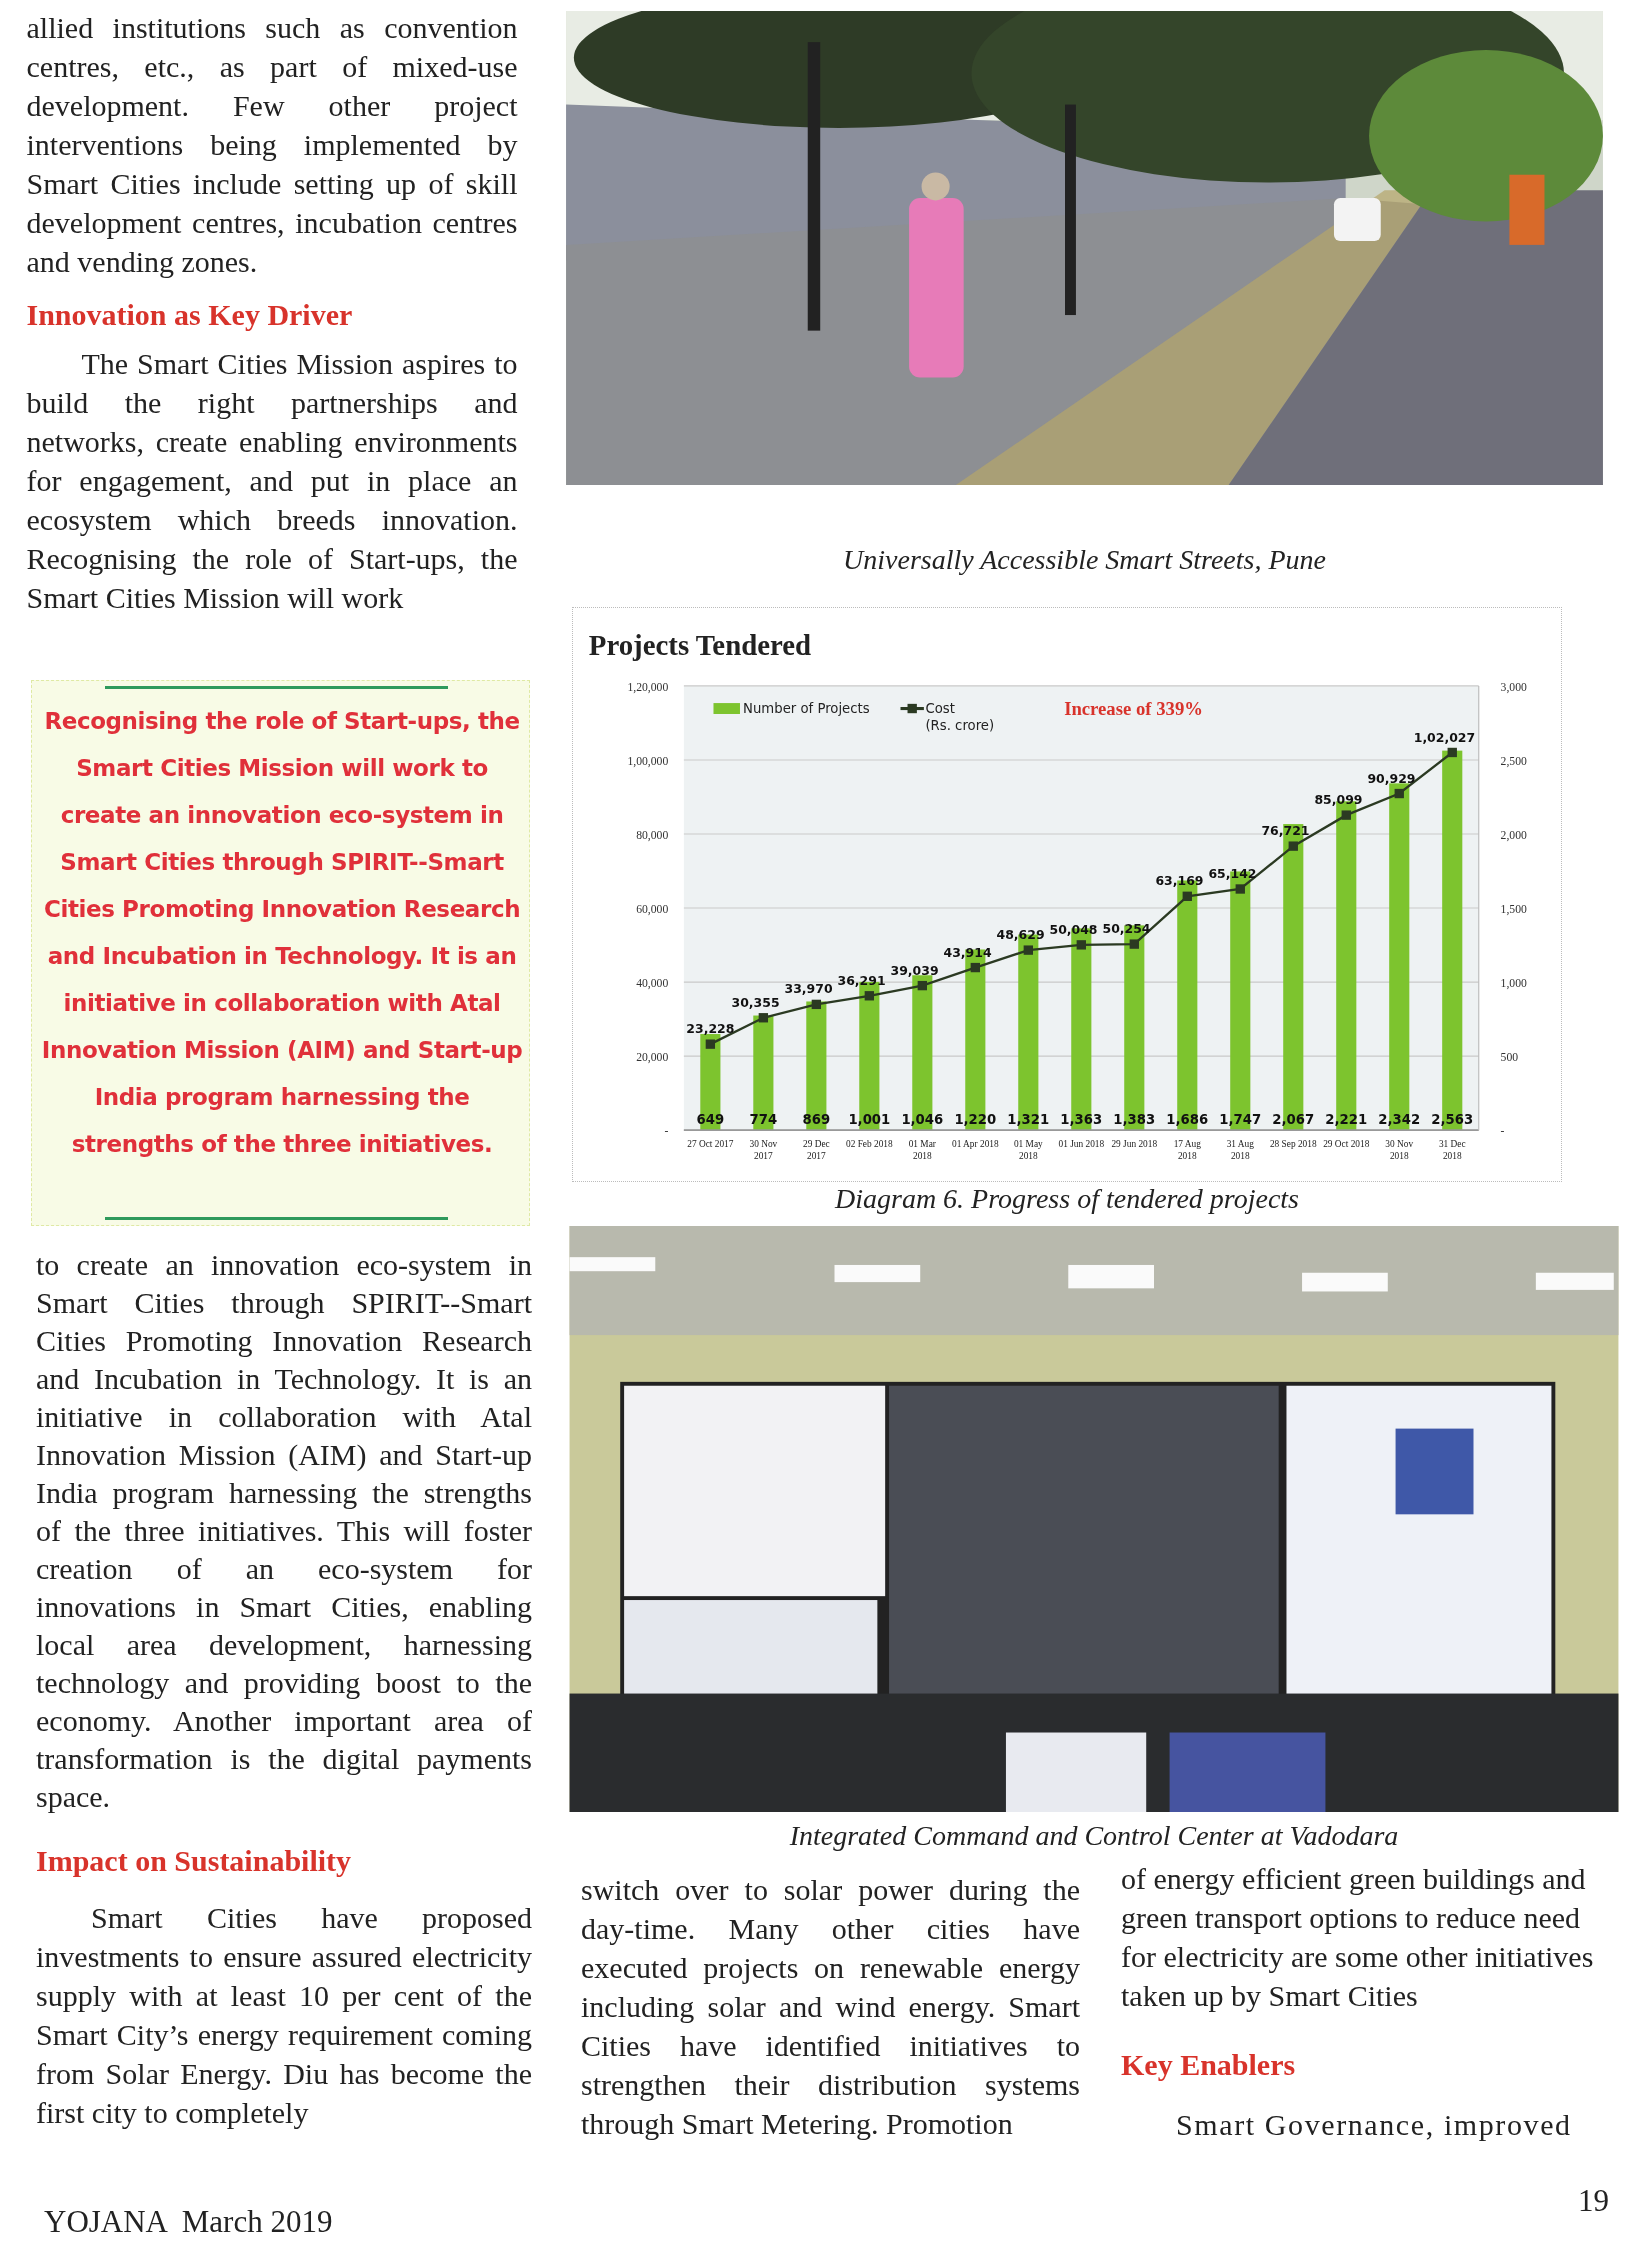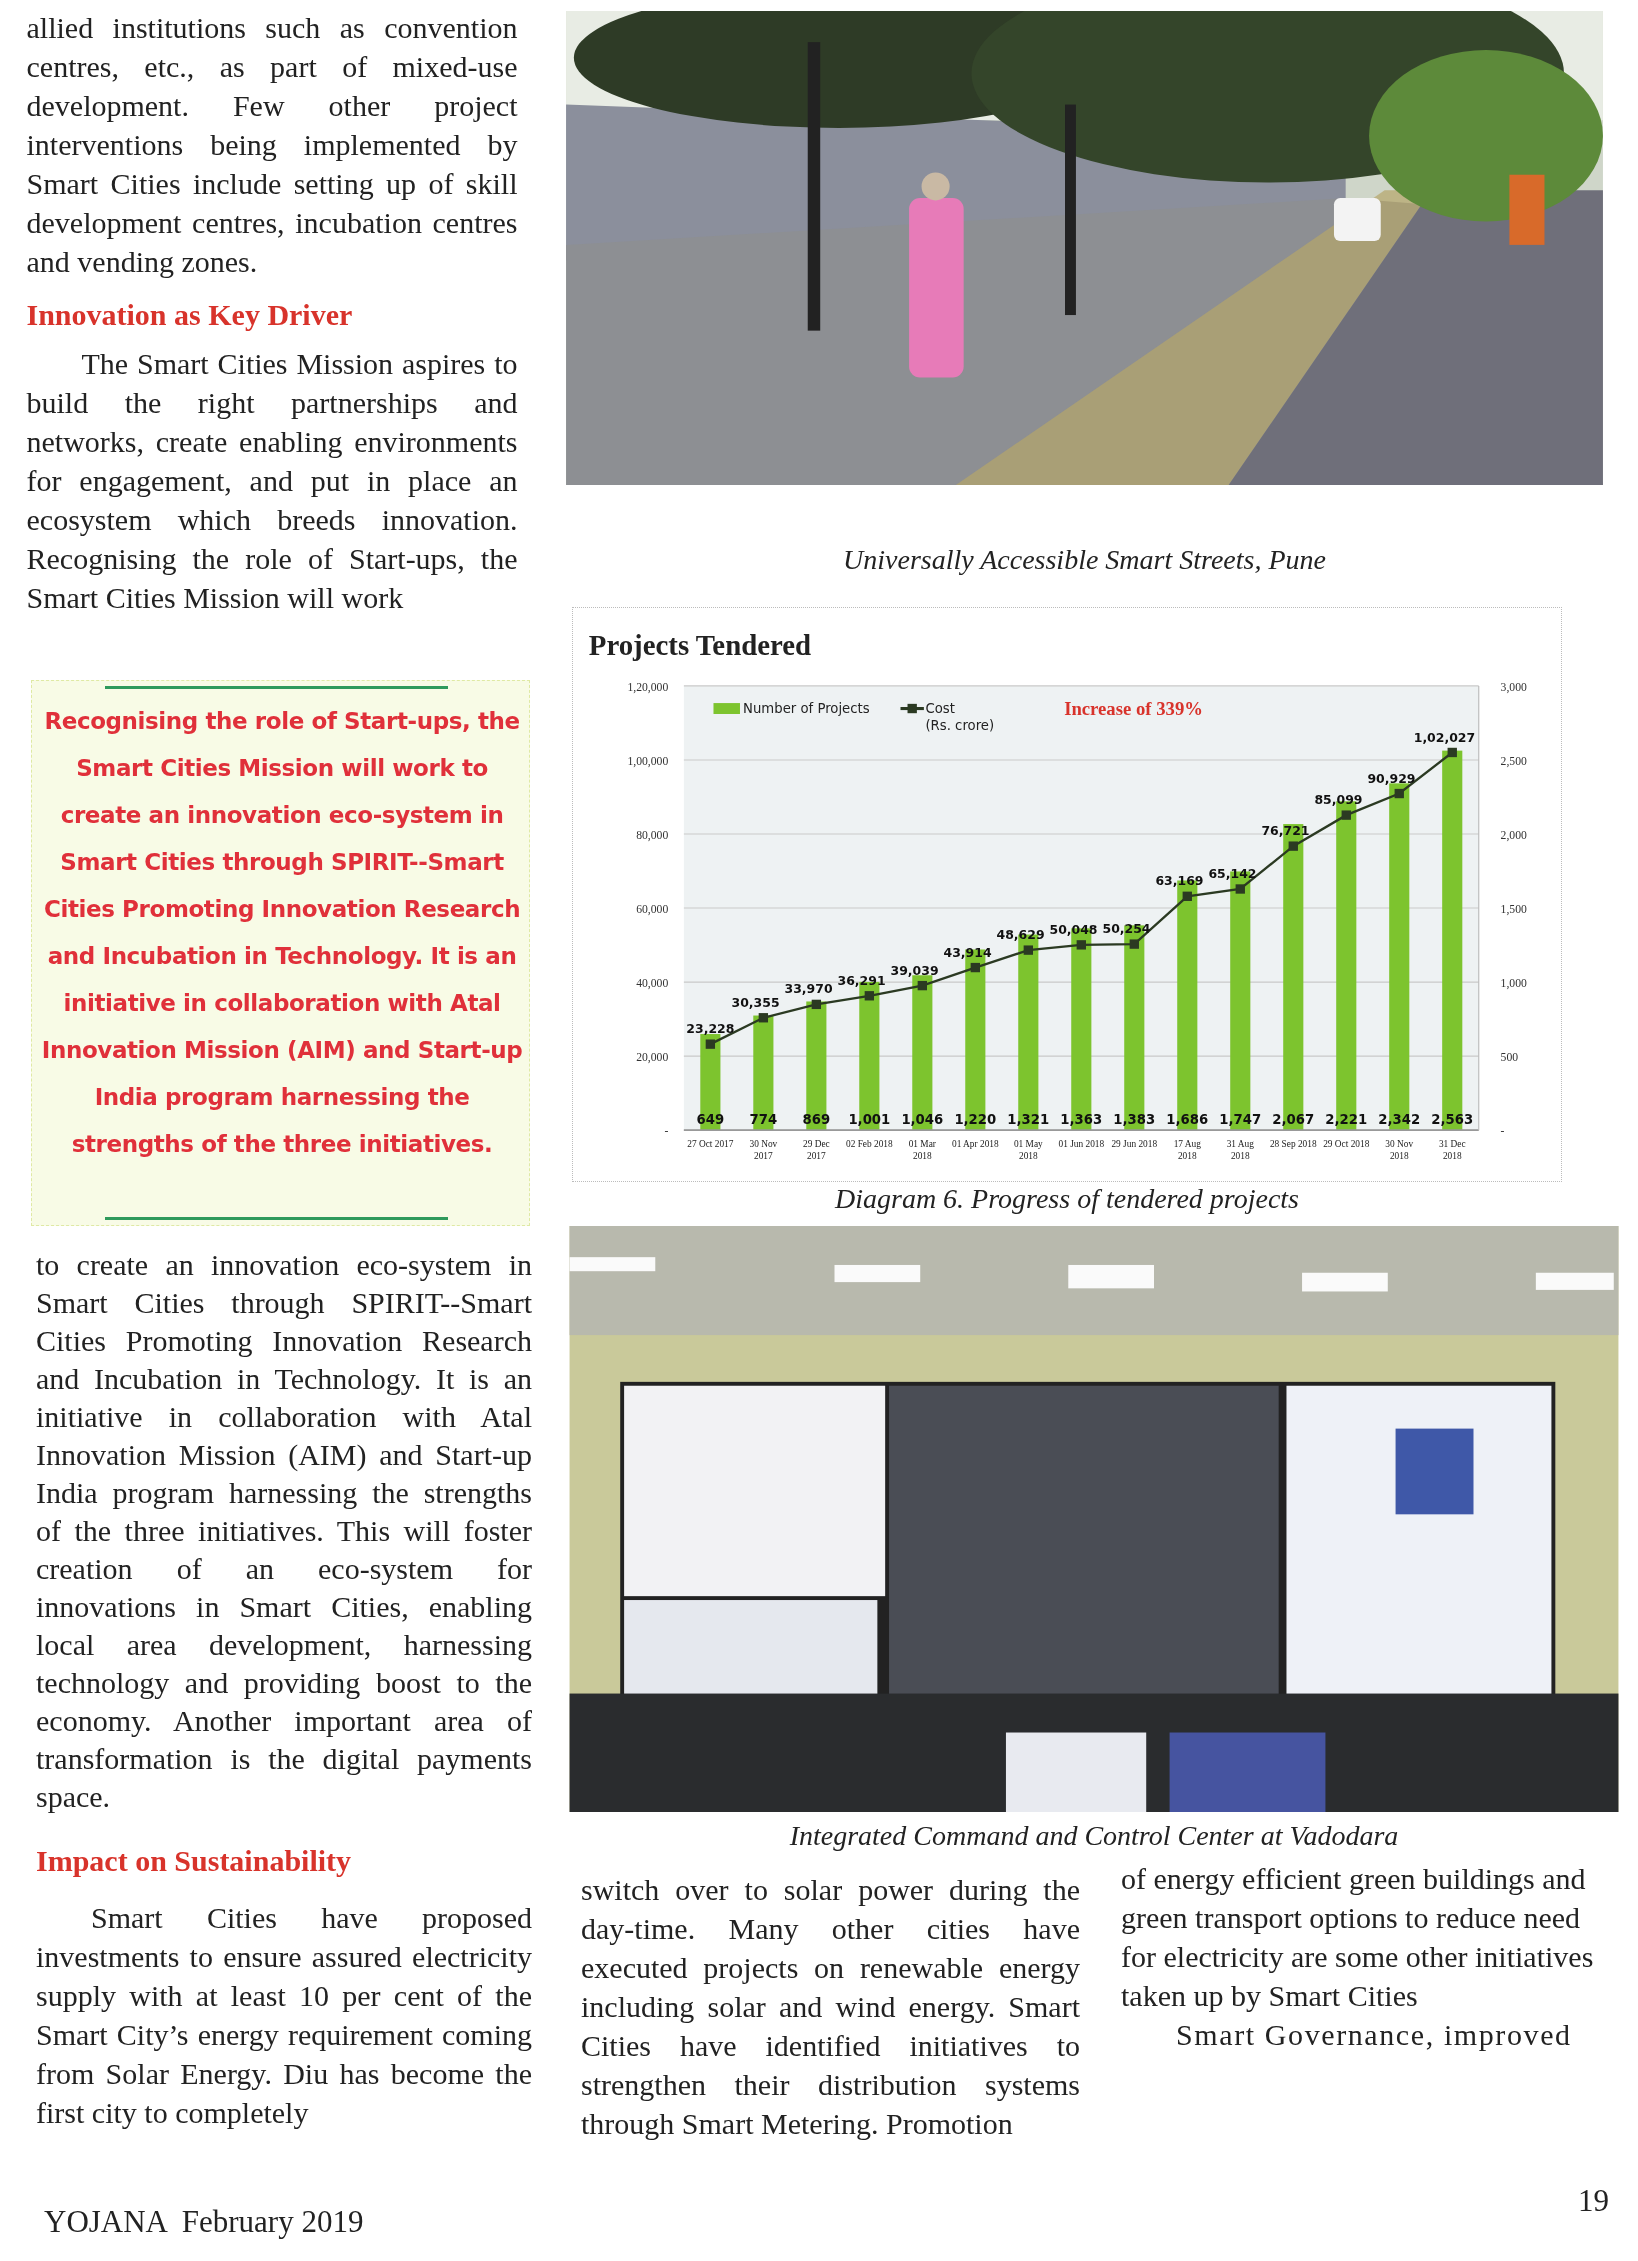--- a/index.html
+++ b/index.html
@@ -216,18 +216,19 @@
   </svg>
 </div>
 <div class="caption" style="left:569px; top:1820px; width:1050px;">Integrated Command and Control Center at Vadodara</div>
 
 <div class="col" style="left:581px; top:1870px; width:499px;">
   <p class="body-text">switch over to solar power during the day-time. Many other cities have executed projects on renewable energy including solar and wind energy. Smart Cities have identified initiatives to strengthen their distribution systems through Smart Metering. Promotion</p>
 </div>
 
 <div class="col" style="left:1121px; top:1859px; width:499px;">
   <p class="body-text" style="text-align:left;">of energy efficient green buildings and green transport options to reduce need for electricity are some other initiatives taken up by Smart Cities</p>
+  <h3 class="heading" style="margin-top:33px; margin-bottom:23.4px;">Key Enablers</h3>
   <p class="body-text indent" style="letter-spacing:1.6px;">Smart Governance, improved</p>
 </div>
 
-<div class="footer" style="left:44px; top:2204px; white-space:pre;">YOJANA  February 2019</div>
+<div class="footer" style="left:44px; top:2204px; white-space:pre;">YOJANA  March 2019</div>
 <div class="footer" style="left:1578px; top:2183px;">19</div>
 
 
 </body></html>

